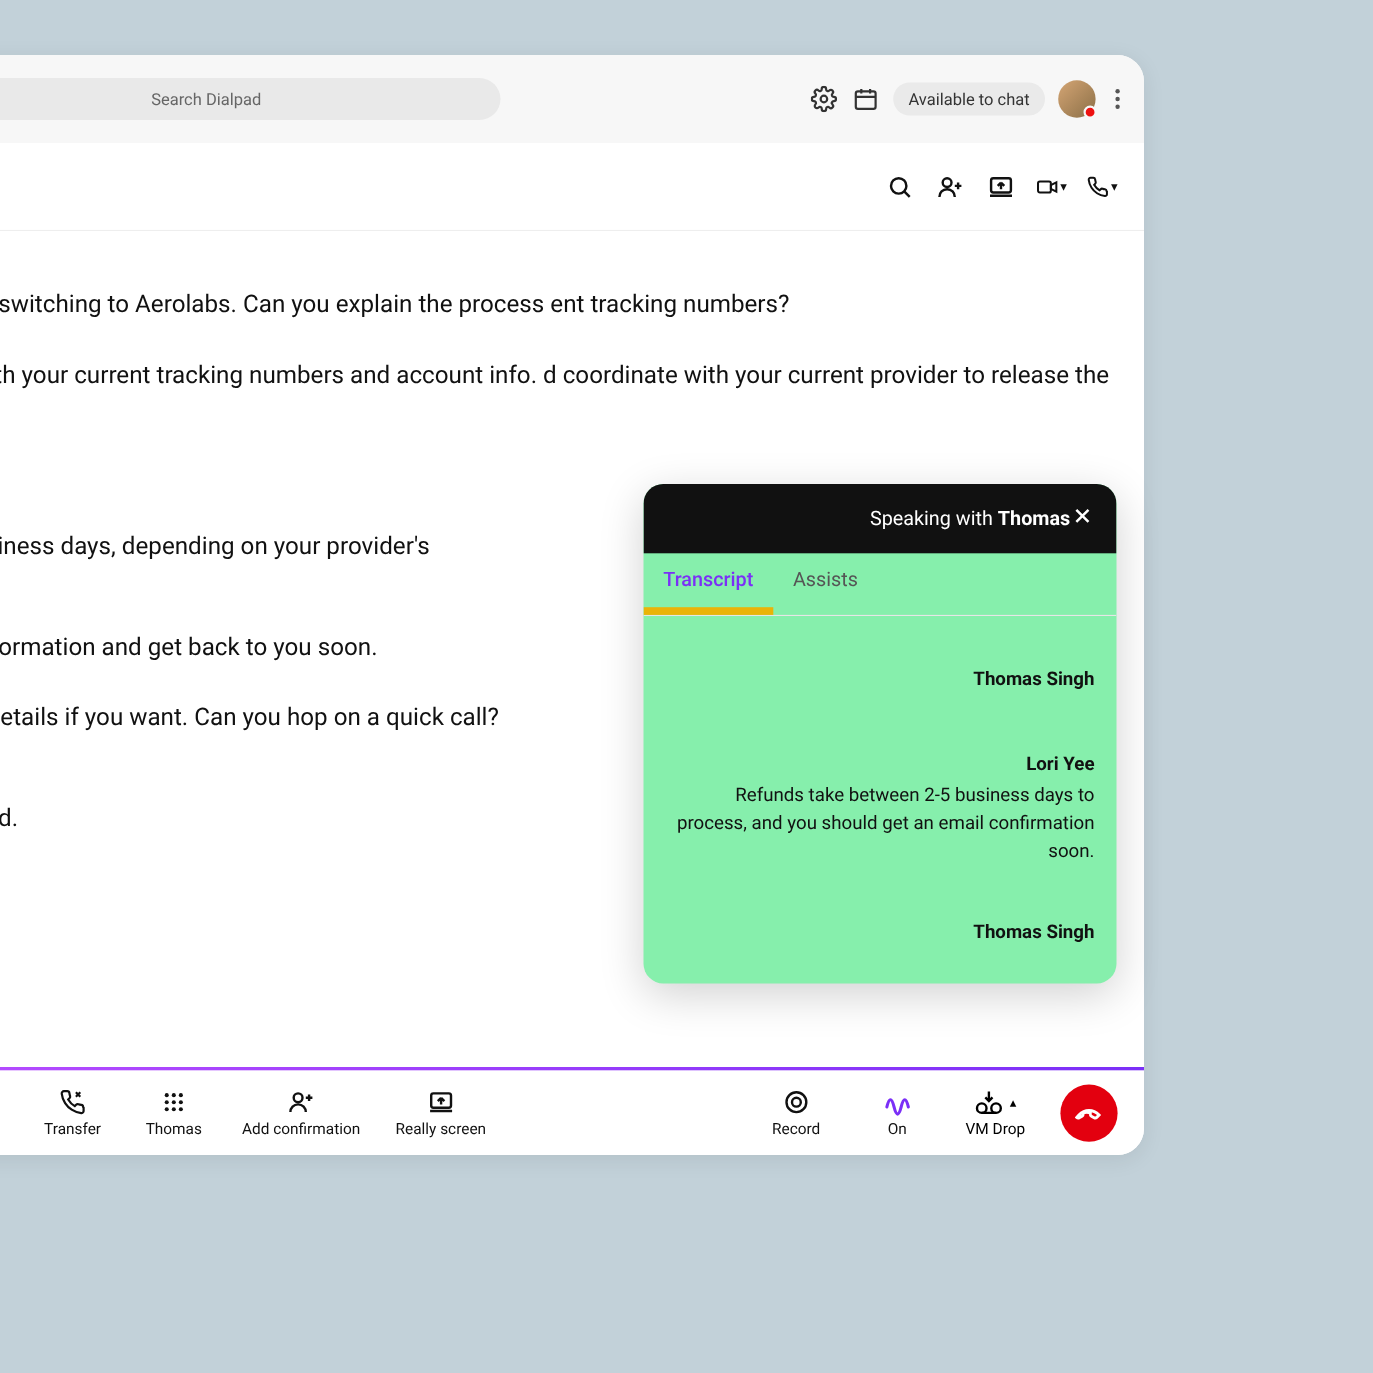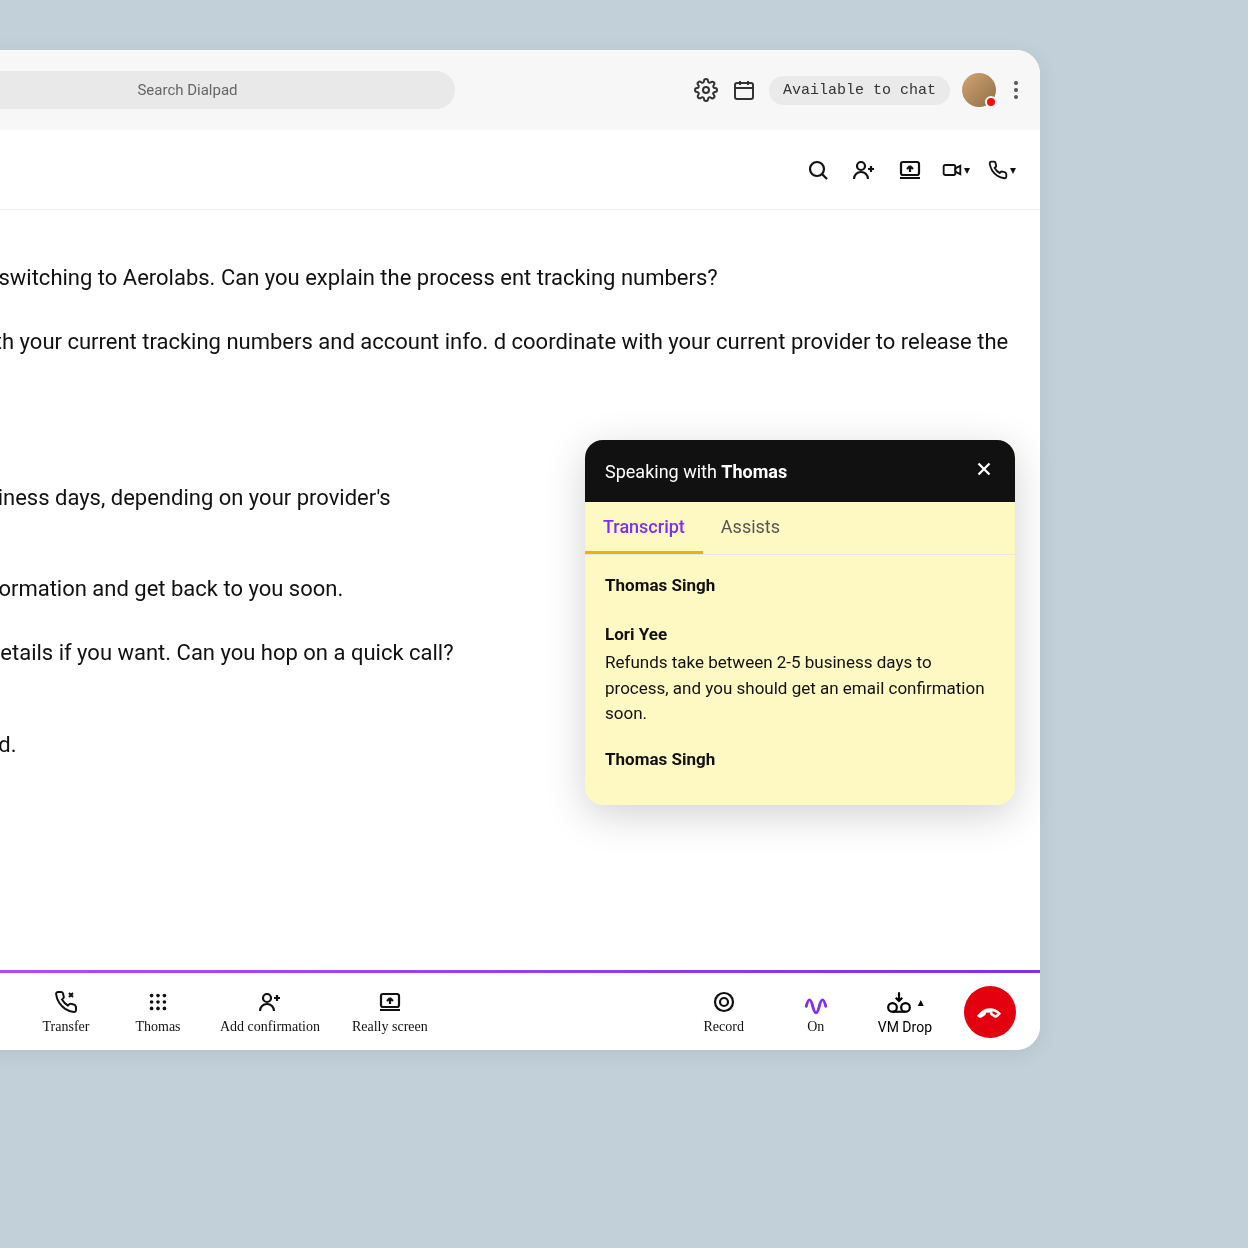--- a/index.html
+++ b/index.html
@@ -54,21 +54,20 @@
     cursor:pointer;
   }
   .status-pill {
     background: #eaeaea;
     border-radius: 20px;
     padding: 6px 14px;
     font-size: 15px;
     color:#333;
     display:flex; align-items:center;
     cursor:pointer;
-    font-family:Liberation Mono, monospace;
   }
   .avatar-wrap { position: relative; width:34px; height:34px; }
   .avatar {
     width:34px; height:34px; border-radius:50%;
     background: linear-gradient(135deg,#d4a574,#8b6f47);
     display:block;
   }
   .presence-dot {
     position:absolute; bottom:-1px; right:-1px;
     width:12px; height:12px; border-radius:50%;
@@ -110,42 +109,42 @@
     border-image: linear-gradient(90deg,#b74cff,#7b2ff7) 1;
     background:#fff;
     display:flex; align-items:center;
     padding: 0 24px;
     gap: 32px;
   }
   .cb-item {
     display:flex; flex-direction:column; align-items:center; gap:4px;
     font-size:14px; color:#111; cursor:pointer;
     min-width:60px;
-    font-family:Liberation Serif, serif;
   }
   .cb-icon { width:26px; height:26px; display:flex; align-items:center; justify-content:center; }
   .cb-icon.active { color:#7b2ff7; }
   .cb-spacer { flex:1; }
   .hangup {
     width:52px; height:52px; border-radius:50%;
     background:#e3000f; display:flex; align-items:center; justify-content:center;
     cursor:pointer;
   }
   .hangup svg { color:#fff; }
 
   
   .panel {
     position:absolute;
     left: 585px;
     top: 440px;
     width: 430px;
-    background:#fef9c3;
+    background:#86efac;
     border-radius: 18px;
     box-shadow: 0 10px 40px rgba(0,0,0,0.18);
     overflow:hidden;
+    text-align:right;
   }
   .panel-head {
     background:#111;
     color:#fff;
     padding: 18px 20px;
     display:flex; align-items:center;
     font-size:18px;
   }
   .panel-head .title { flex:1; }
   .panel-head .close { cursor:pointer; }
@@ -154,31 +153,31 @@
     border-bottom:1px solid #e6e6e6;
   }
   .ptab {
     padding: 14px 18px;
     font-size:18px;
     color:#555;
     cursor:pointer;
   }
   .ptab.active {
     color:#7b2ff7;
-    border-bottom:3px solid #eab308;
+    border-bottom:7px solid #eab308;
     font-weight:500;
   }
   .panel-body {
     padding: 18px 20px 30px;
     font-size:17px;
     line-height:1.5;
     color:#111;
     display:flex; flex-direction:column; gap:20px;
   }
-  .entry .speaker { font-weight:700; margin-bottom:3px; }
+  .entry .speaker { font-weight:700; margin-bottom:3px;margin-top:28px; }
   .vm-wrap { display:flex; flex-direction:column; align-items:center; gap:4px; font-size:14px; cursor:pointer;}
   .vm-row { display:flex; align-items:center; gap:6px; }
   .vm-icon { width:26px; height:26px; }
 </style>
 </head>
 <body>
 
 <div class="app-window">
 
   <div class="topbar">

